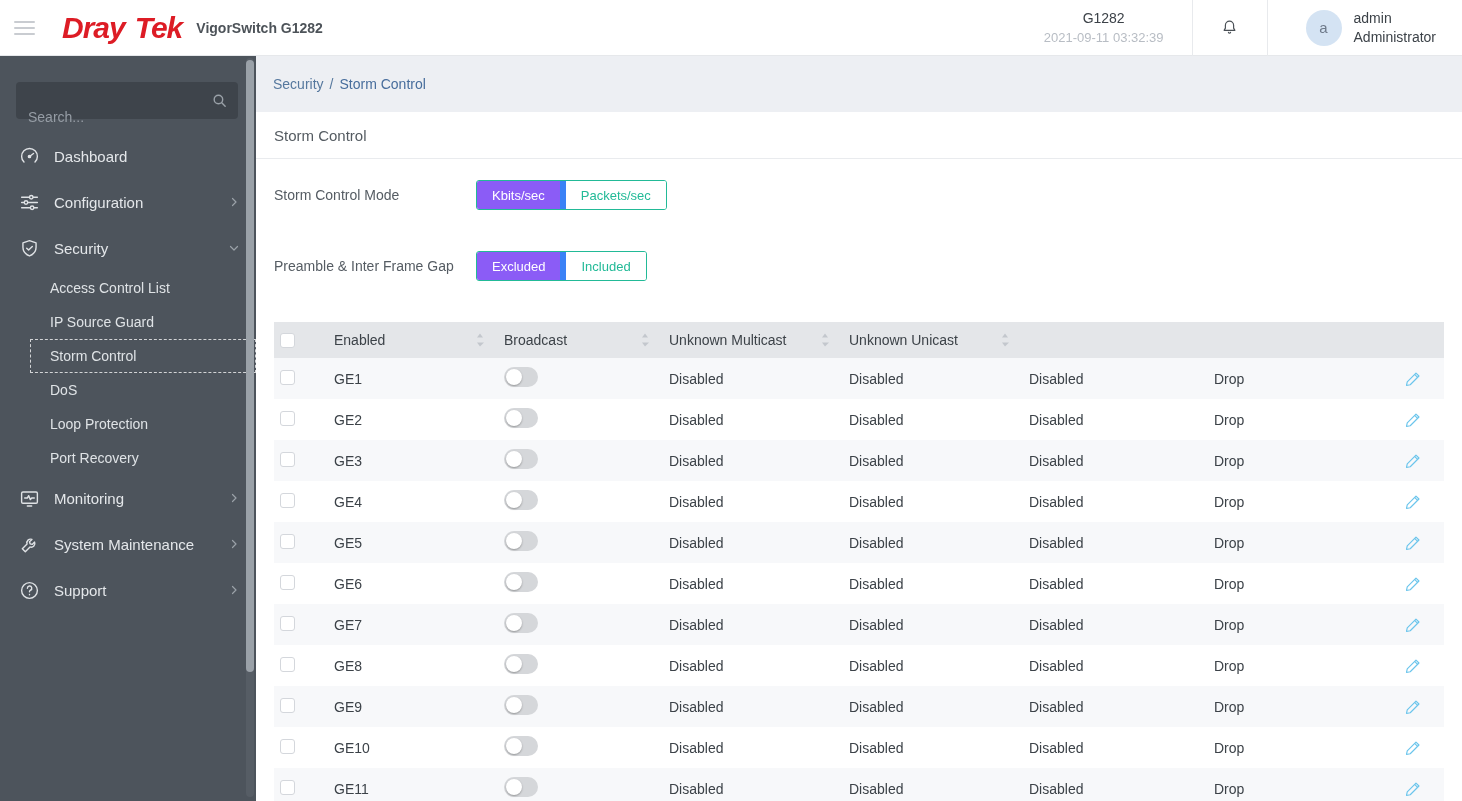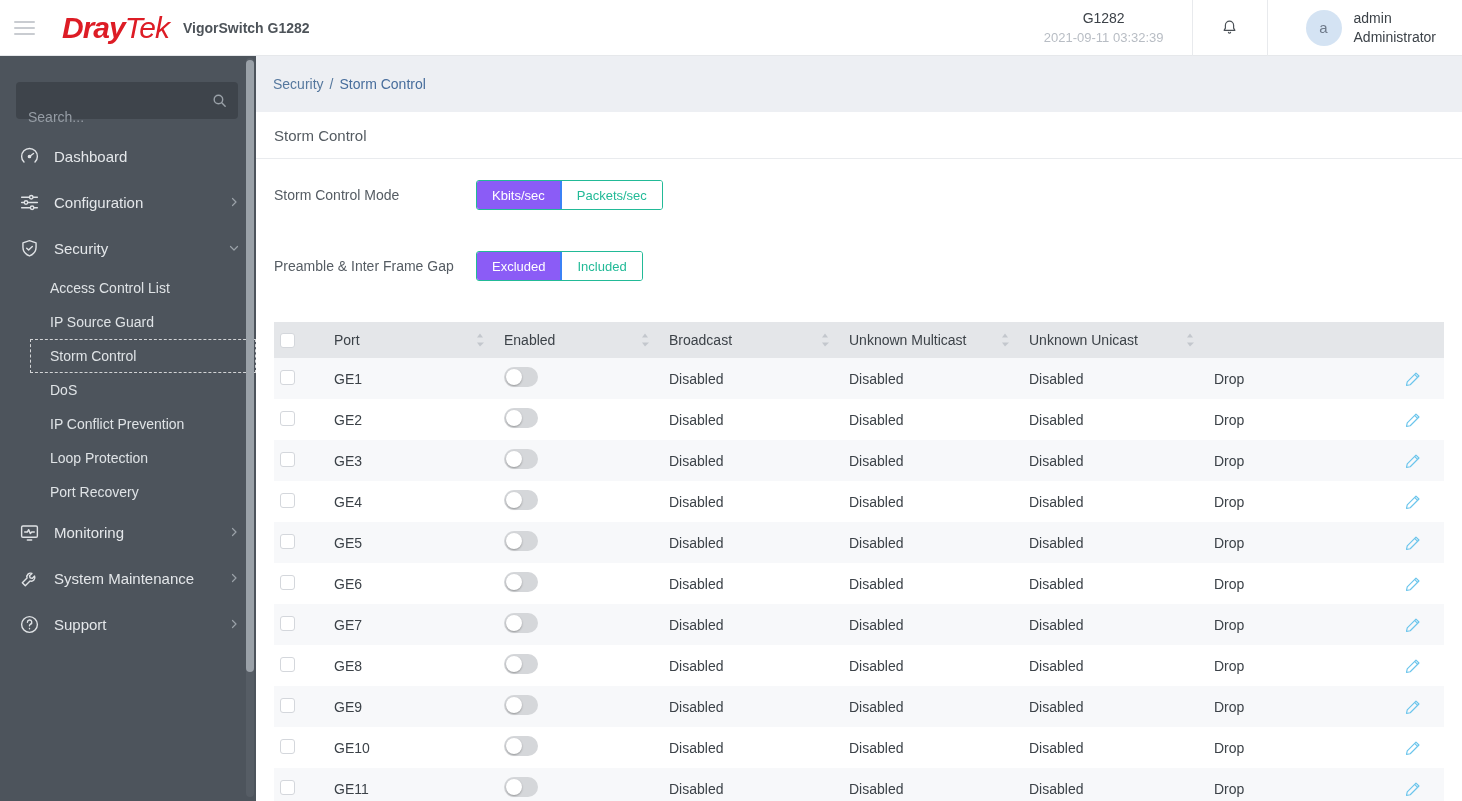--- a/index.html
+++ b/index.html
@@ -6,21 +6,21 @@
   html,body { width:1462px; height:801px; overflow:hidden; }
   body { font-family:"Liberation Sans","DejaVu Sans",sans-serif; background:#edeff3; color:#3c4248; }
   .app { width:1462px; height:801px; display:flex; flex-direction:column; }
 
   
   .topbar { height:56px; background:#fff; border-bottom:1px solid #e6e8eb; display:flex; align-items:center; flex:0 0 56px; }
   .hamburger { width:46px; display:flex; flex-direction:column; gap:4px; padding-left:14px; cursor:pointer; }
   .hamburger span { display:block; width:21px; height:2px; background:#c9ccd1; border-radius:1px; }
   .brand { font-style:italic; font-weight:bold; font-size:30px; color:#dd1c25; letter-spacing:-1px; margin-left:16px; white-space:nowrap; }
   .brand .b1 { font-weight:800; }
-  .brand .b2 { font-weight:400; margin-left:0; }
+  .brand .b2 { font-weight:700; margin-left:10px; }
   .product { font-size:14px; font-weight:bold; color:#4d5359; margin-left:14px; }
   .top-spacer { flex:1; }
   .device-info { text-align:right; margin-right:28px; line-height:19px; }
   .device-name { font-size:14px; color:#3c4248;text-align:center; }
   .device-time { font-size:13px; color:#b8bdc4; }
   .top-divider { width:1px; height:56px; background:#e8eaed; }
   .bell-wrap { width:74px; display:flex; justify-content:center; align-items:center; cursor:pointer; }
   .user { display:flex; align-items:center; gap:12px; padding:0 26px 0 38px; }
   .avatar { width:36px; height:36px; border-radius:50%; background:#d4e3f3; color:#6e7a8a; font-size:15px; display:flex; align-items:center; justify-content:center; }
   .user-names { line-height:19px; font-size:14px; color:#3c4248; }
@@ -49,21 +49,21 @@
   .bc-parent { color:#56789e; cursor:pointer; text-decoration:none; }
   .bc-current { color:#476d9c; }
   .card { flex:1; background:#fff; display:flex; flex-direction:column; min-height:0; }
   .card-title { padding:15px 18px 14px 18px; font-size:15px; color:#545b61; border-bottom:1px solid #e9ebee; }
   .form-area { padding:21px 18px 0 18px; }
   .form-row { display:flex; align-items:center; margin-bottom:41px; }
   .form-row .flabel { width:202px; font-size:14px; color:#555c63; }
   .btn-group { display:inline-flex; border:1px solid #22ba97; border-radius:3px; overflow:hidden; height:30px; }
   .seg { border:none; background:#fff; color:#22ba97; font-size:13px; font-family:inherit; padding:0 15px; cursor:pointer; height:100%; }
   .seg.active { background:#8b5cf6; color:#fff; }
-  .seg + .seg { border-left:2px solid #3b82f6; }
+  .seg + .seg { border-left:6px solid #3b82f6; }
 
   
   .table { margin:0 18px; }
   .tgrid { display:grid; grid-template-columns:52px 170px 165px 180px 180px 185px 163px 1fr; align-items:center; }
   .thead { background:#e4e6e9; height:36px; }
   .th { display:flex; align-items:center; font-size:14px; color:#3c4248; padding-left:8px; height:100%; }
   .th .sort { margin-left:auto; margin-right:12px; display:flex; }
   .trow { height:41px; font-size:14px; color:#3c4248; }
   .trow:nth-child(odd) { background:#f7f8fa; }
   .cell { padding-left:8px; }
@@ -159,21 +159,20 @@
             <span class="chev">
               <svg width="12" height="12" viewBox="0 0 24 24" fill="none" stroke="currentColor" stroke-width="2.4" stroke-linecap="round" stroke-linejoin="round">
                 <path d="M5 9l7 7 7-7"></path>
               </svg>
             </span>
           </div>
           <div class="sub-item">Access Control List</div>
           <div class="sub-item">IP Source Guard</div>
           <div class="sub-item selected">Storm Control</div>
           <div class="sub-item">DoS</div>
-          <div class="sub-item">IP Conflict Prevention</div>
           <div class="sub-item">Loop Protection</div>
           <div class="sub-item">Port Recovery</div>
           <div class="nav-item">
             <span class="nicon">
               <svg width="21" height="21" viewBox="0 0 24 24" fill="none" stroke="currentColor" stroke-width="1.6" stroke-linejoin="round" stroke-linecap="round">
                 <rect x="3" y="4.5" width="18" height="13" rx="1.5"></rect>
                 <path d="M6.5 11.5h3l1.5-2.8 2 4.6 1.5-1.8h3"></path>
                 <path d="M9.5 20.5h5"></path>
               </svg>
             </span>
@@ -244,29 +243,20 @@
             </div>
           </div>
         </div>
 
         <div class="table">
           <div class="tgrid thead" id="table-head">
               <div class="th cell-check">
                 <span class="checkbox"></span>
               </div>
               <div class="th">
-                <span>Port</span>
-                <span class="sort">
-                  <svg width="8" height="14" viewBox="0 0 8 14" fill="#c3c7cd">
-                    <path d="M4 .5L7 4.6H1z"></path>
-                    <path d="M4 13.5L1 9.4h7z"></path>
-                  </svg>
-                </span>
-              </div>
-              <div class="th">
                 <span>Enabled</span>
                 <span class="sort">
                   <svg width="8" height="14" viewBox="0 0 8 14" fill="#c3c7cd">
                     <path d="M4 .5L7 4.6H1z"></path>
                     <path d="M4 13.5L1 9.4h7z"></path>
                   </svg>
                 </span>
               </div>
               <div class="th">
                 <span>Broadcast</span>

